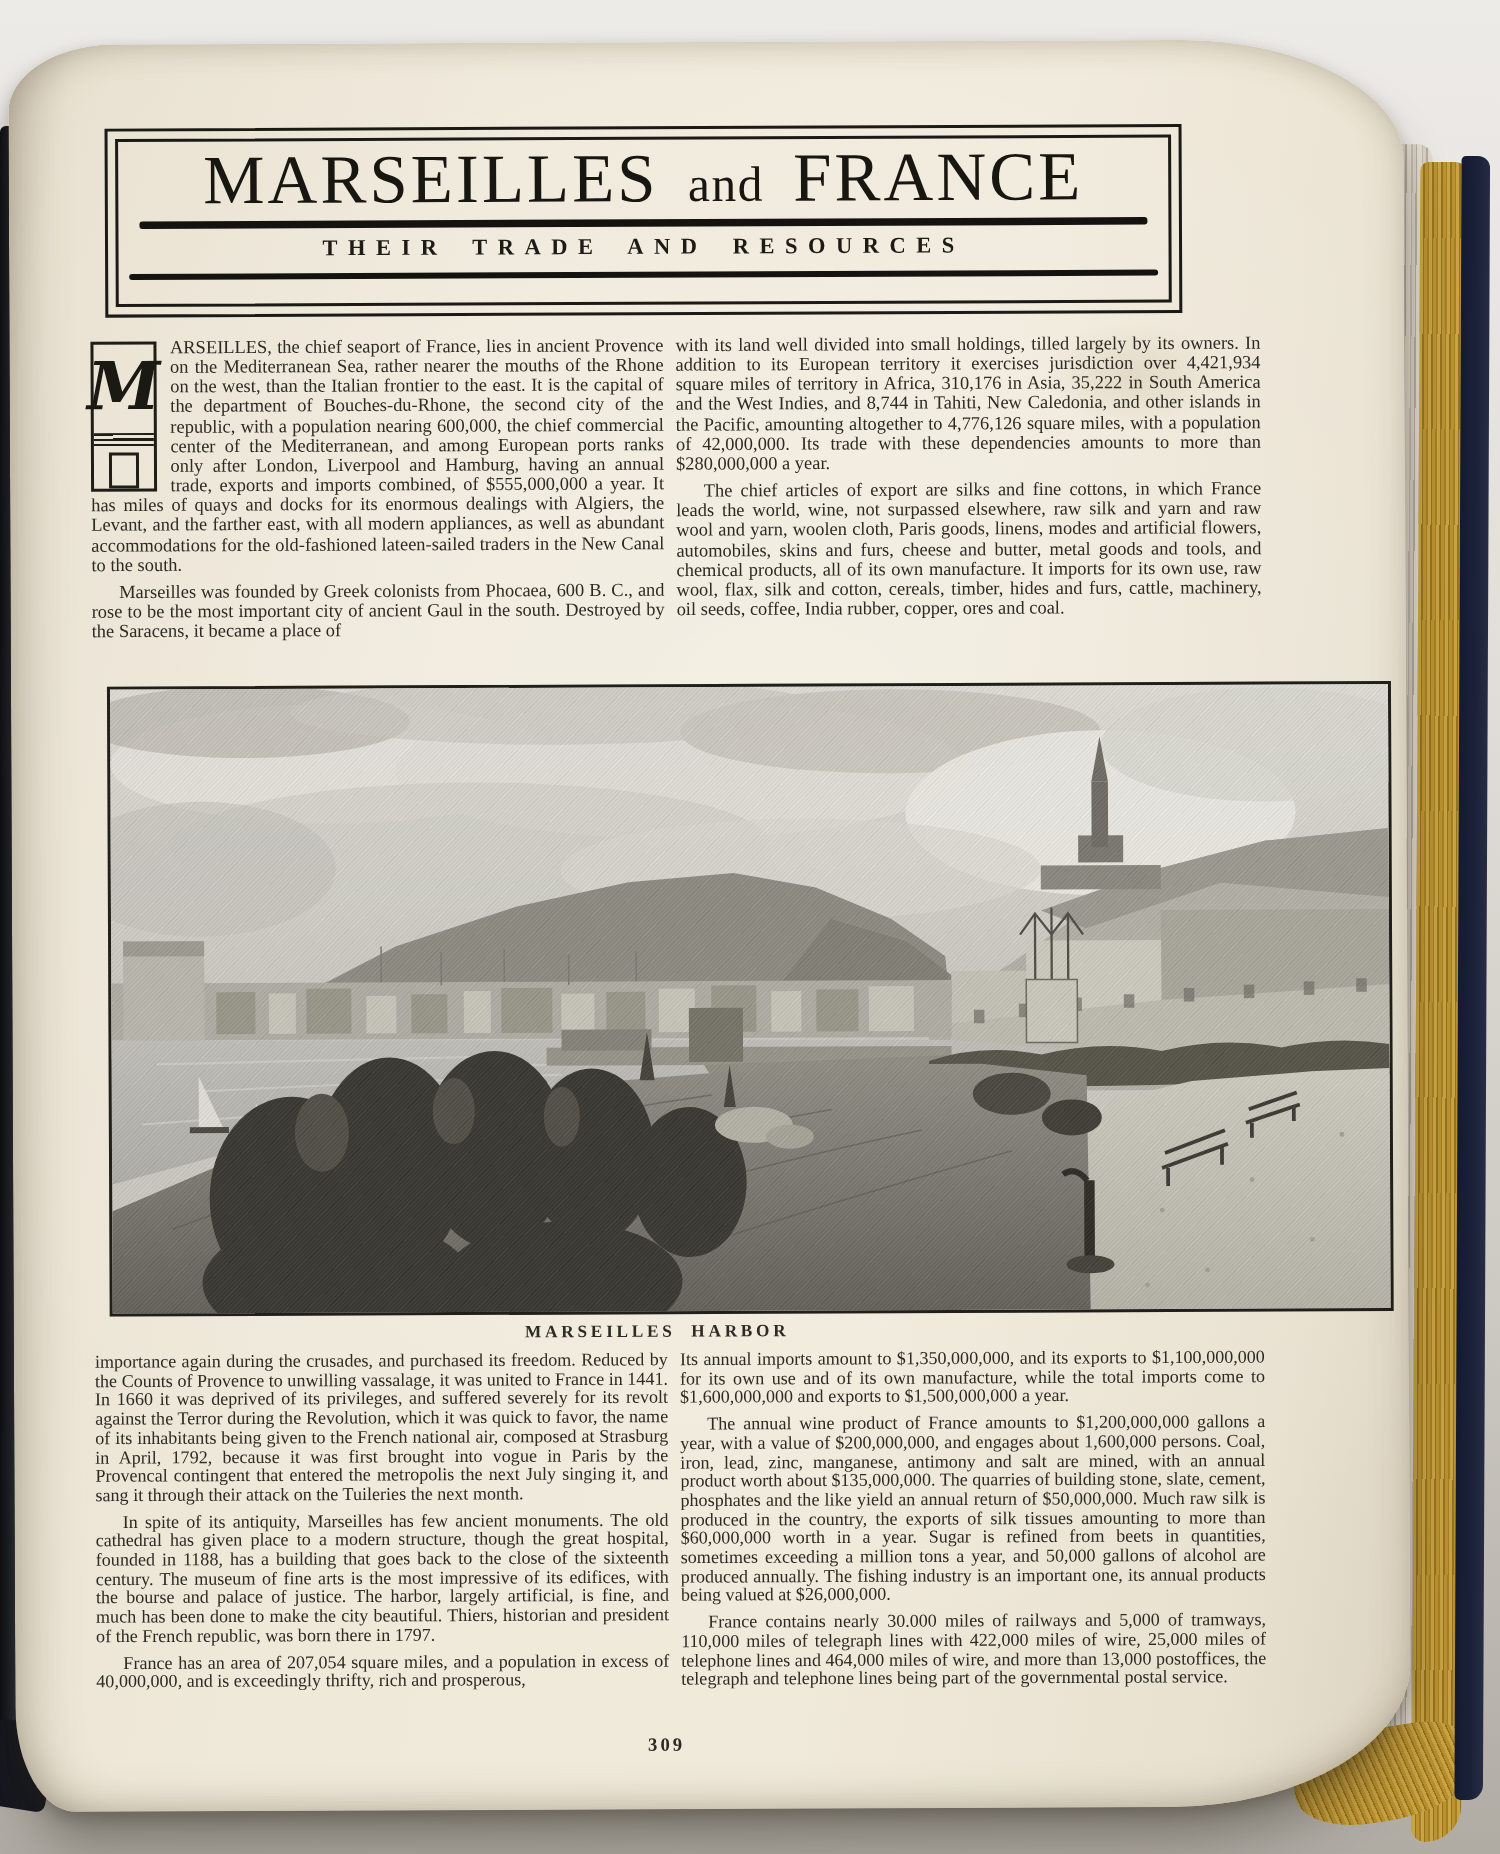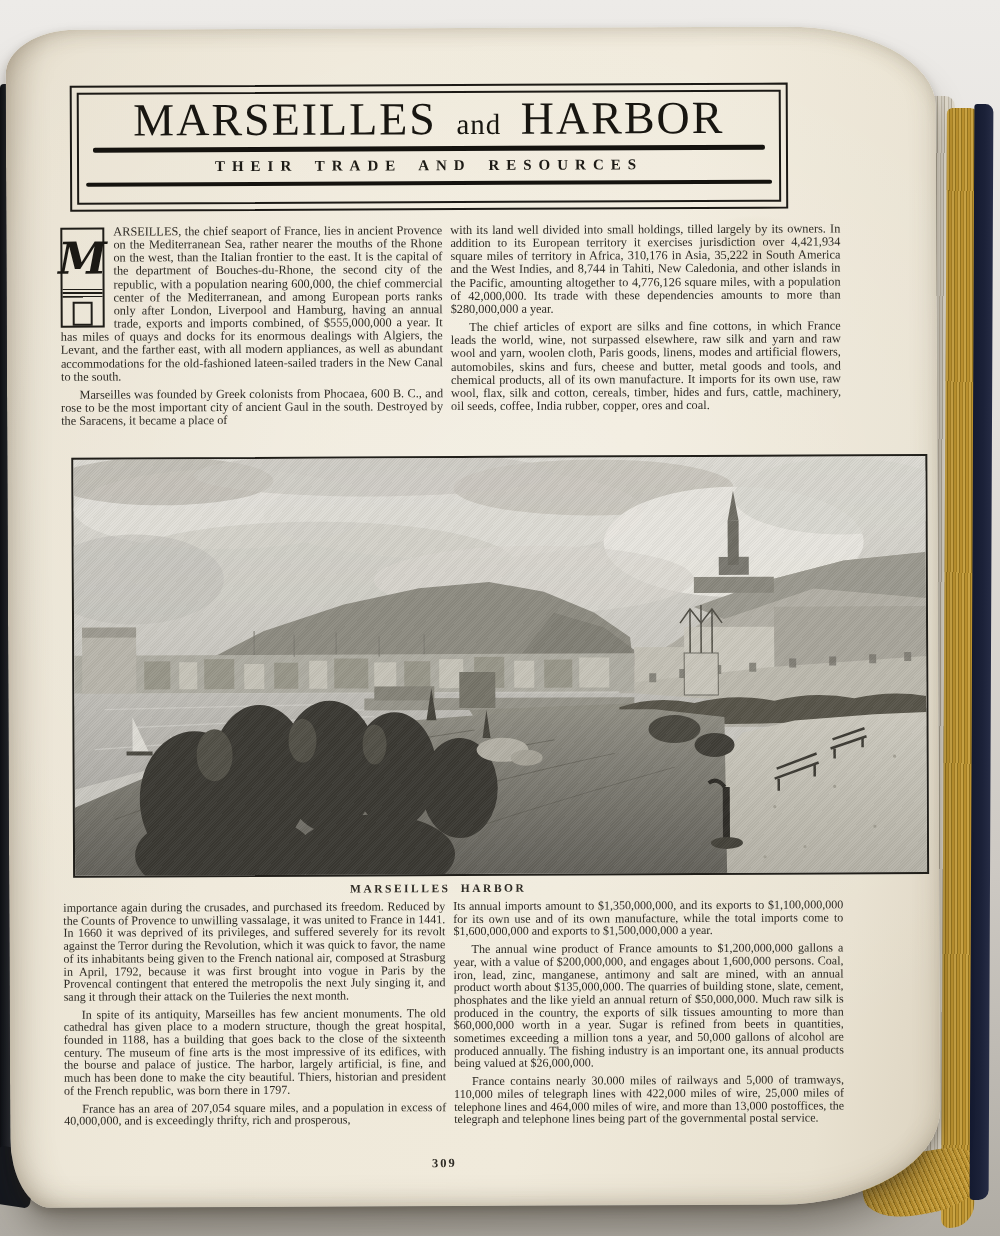--- a/index.html
+++ b/index.html
@@ -75,21 +75,21 @@
     border:2.5px solid #1c1a16;padding:5px;box-sizing:border-box;
   }
   .title-inner{
     border:2px solid #1c1a16;height:100%;box-sizing:border-box;
     display:flex;flex-direction:column;align-items:center;
   }
   .title-line{
     margin-top:2px;font-size:46px;letter-spacing:2px;line-height:1.05;
     color:#181611;white-space:nowrap;
   }
-  .title-line .and{font-size:29px;letter-spacing:1px;padding:0 6px;}
+  .title-line .and{font-size:33px;letter-spacing:1px;padding:0 6px;}
   .rule{height:5px;background:#15130f;width:96%;margin-top:3px;border-radius:2px;}
   .subtitle{
     margin-top:6px;font-size:15px;font-weight:700;letter-spacing:7px;
     word-spacing:6px;color:#1d1b16;
   }
   .rule-b{height:4px;margin-top:7px;width:98%;}
 
   
   .cols{position:absolute;left:0;width:930px;}
   .cols.top{top:196px;height:230px;overflow:hidden;}
@@ -154,21 +154,21 @@
   <div class="gilt-btm"></div>
   <div class="cover-right"></div>
 
   <div class="page">
 
     <div class="title-box">
       <div class="title-inner">
         <div class="title-line">
           <span>MARSEILLES</span>
           <span class="and">and</span>
-          <span>HARBOR</span>
+          <span>FRANCE</span>
         </div>
         <div class="rule"></div>
         <div class="subtitle">THEIR TRADE AND RESOURCES</div>
         <div class="rule rule-b"></div>
       </div>
     </div>
 
     <div class="cols top">
       <div class="col cleft">
         <p class="para">

